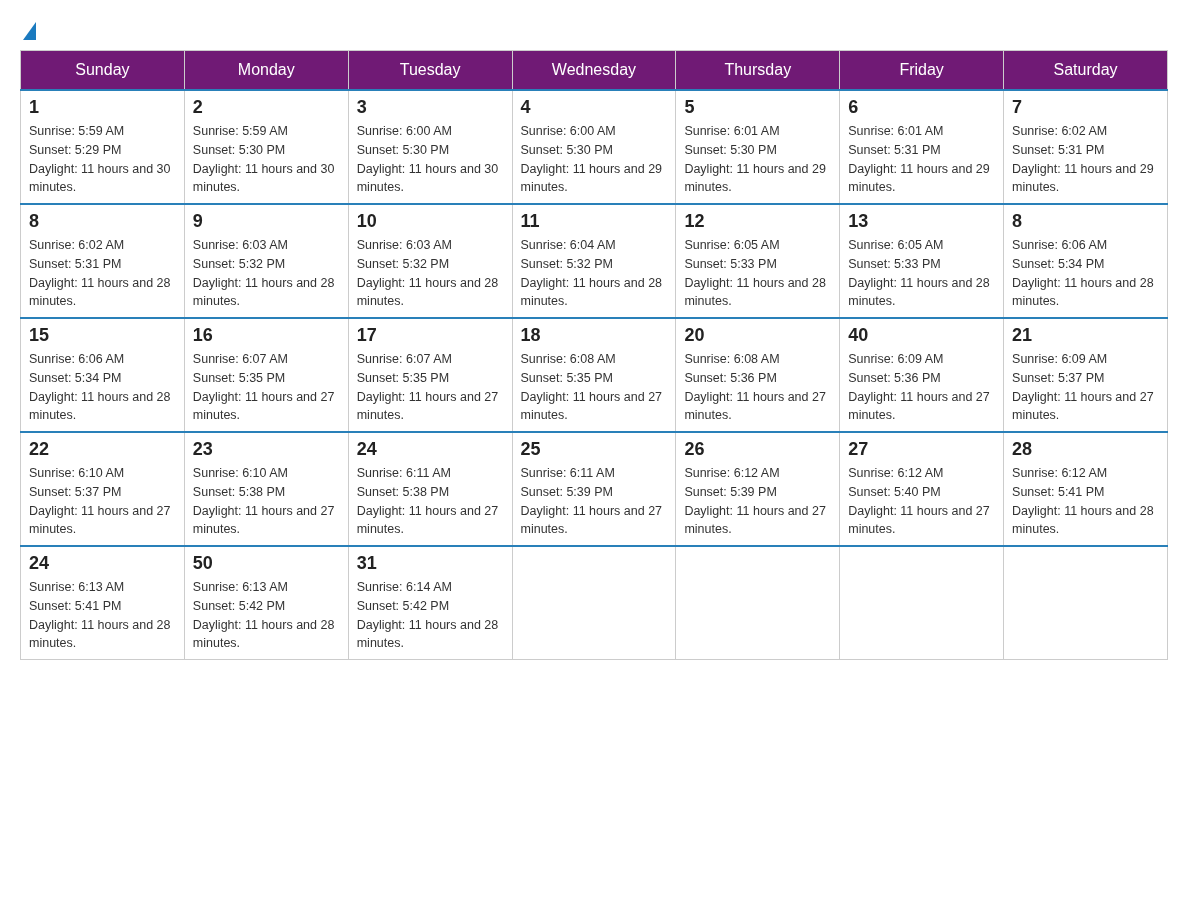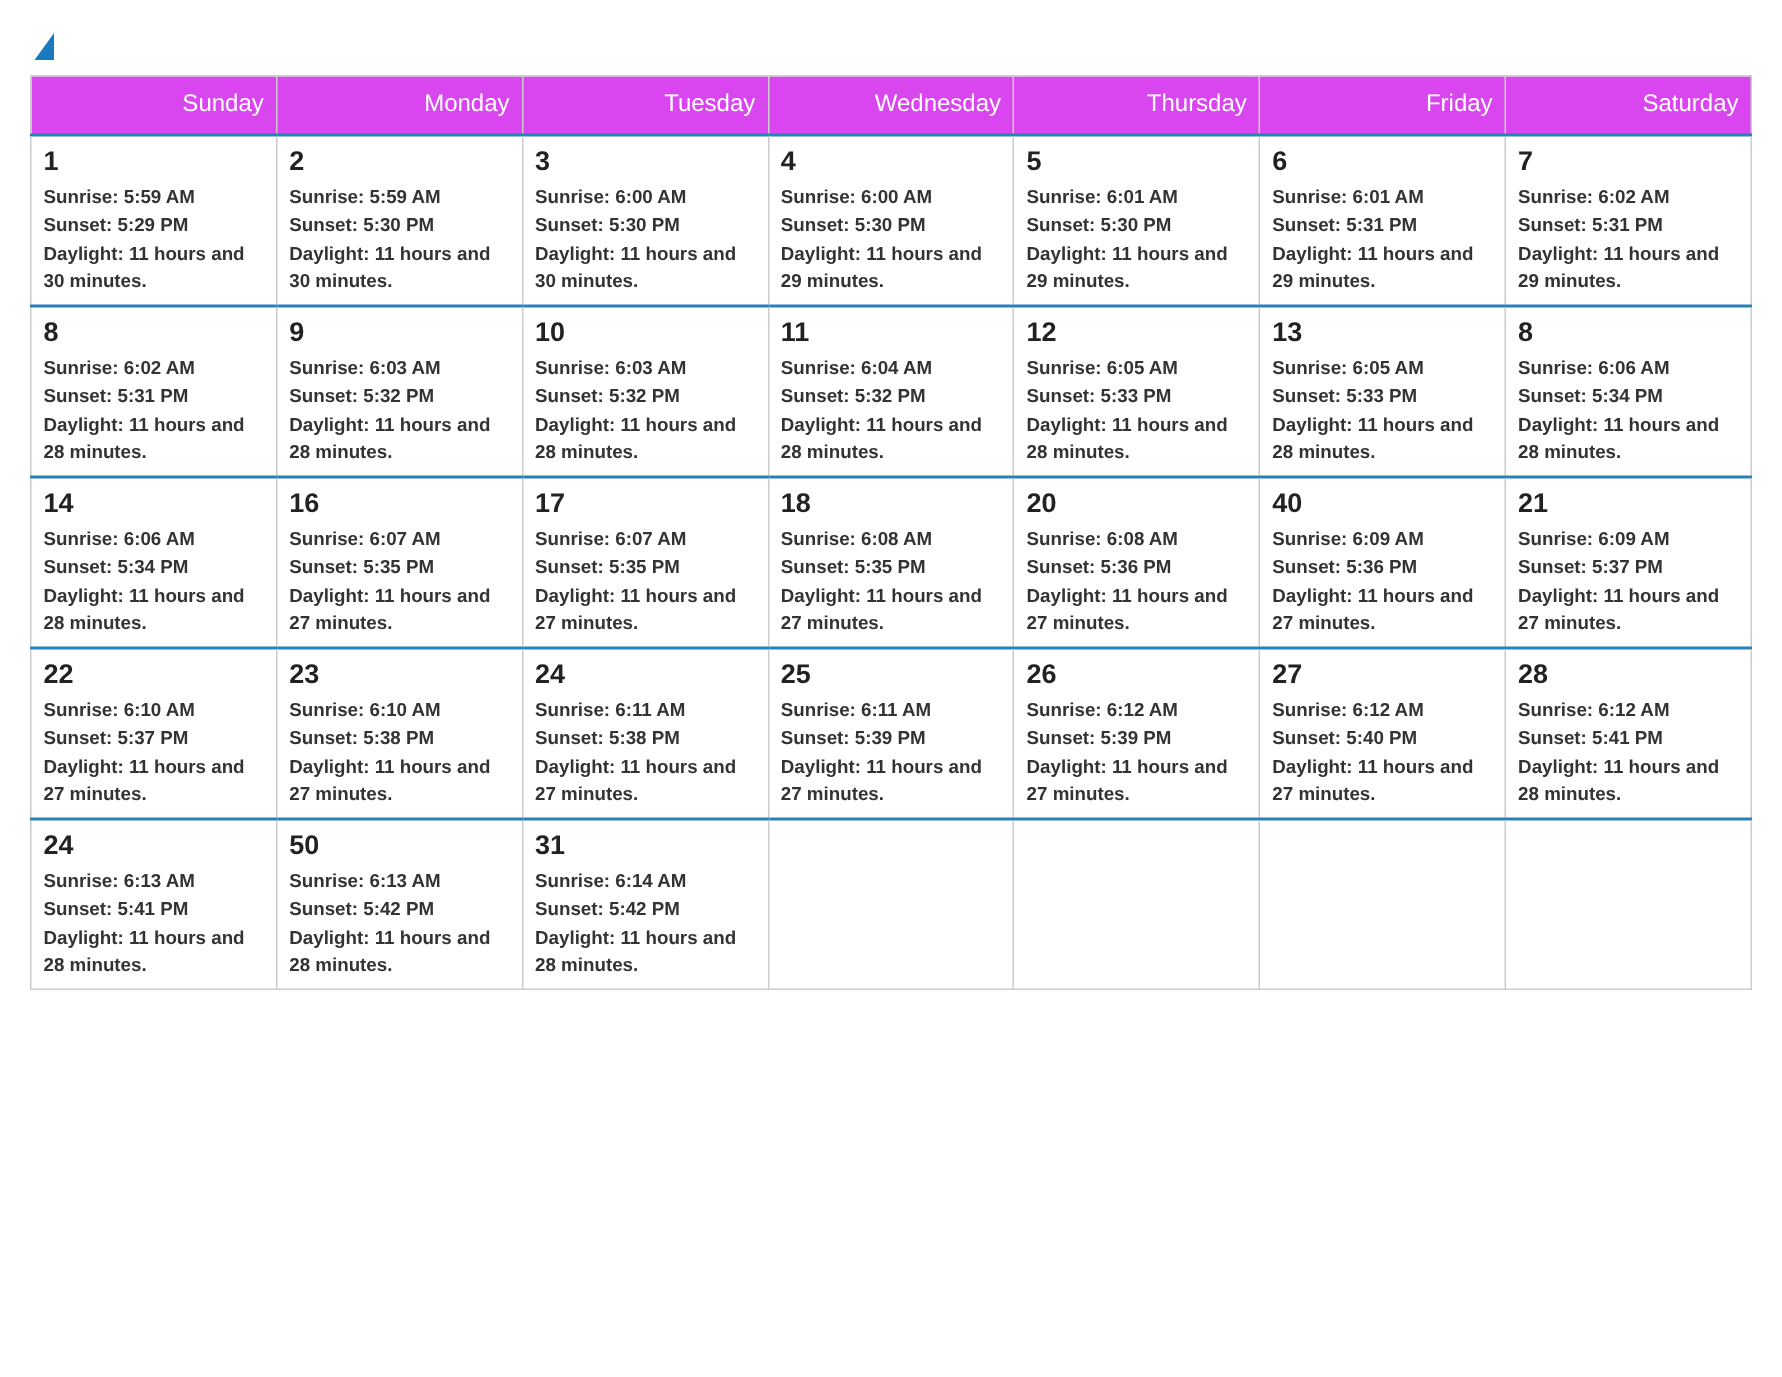--- a/index.html
+++ b/index.html
@@ -44,46 +44,45 @@
       font-size: 20px;
       color: #444;
       margin-top: 4px;
     }
     .calendar {
       width: 100%;
       border-collapse: collapse;
       margin-top: 10px;
     }
     .calendar th {
-      background-color: #d946ef;
+      background-color: #701a75;
       color: #fff;
       font-size: 16px;
       font-weight: normal;
       padding: 10px 8px;
-      text-align: right;
+      text-align: center;
       border: 1px solid #ccc;
     }
     .calendar td {
       border: 1px solid #ccc;
       vertical-align: top;
       padding: 6px 8px;
       width: calc(100% / 7);
       height: 110px;
     }
     .day-number {
       font-size: 18px;
       font-weight: bold;
       color: #222;
       margin-bottom: 4px;
     }
     .day-info {
       font-size: 12.5px;
       color: #333;
       line-height: 1.5;
-      font-weight: bold;
     }
     .empty-cell {
       background: #fff;
     }
     .week-row td {
       border-top: 2px solid #2980b9;
     }
   </style>
 </head>
 <body>
@@ -174,21 +173,21 @@
           <div class="day-number">13</div>
           <div class="day-info">Sunrise: 6:05 AM<br>Sunset: 5:33 PM<br>Daylight: 11 hours and 28 minutes.</div>
         </td>
         <td>
           <div class="day-number">8</div>
           <div class="day-info">Sunrise: 6:06 AM<br>Sunset: 5:34 PM<br>Daylight: 11 hours and 28 minutes.</div>
         </td>
       </tr>
       <tr class="week-row">
         <td>
-          <div class="day-number">14</div>
+          <div class="day-number">15</div>
           <div class="day-info">Sunrise: 6:06 AM<br>Sunset: 5:34 PM<br>Daylight: 11 hours and 28 minutes.</div>
         </td>
         <td>
           <div class="day-number">16</div>
           <div class="day-info">Sunrise: 6:07 AM<br>Sunset: 5:35 PM<br>Daylight: 11 hours and 27 minutes.</div>
         </td>
         <td>
           <div class="day-number">17</div>
           <div class="day-info">Sunrise: 6:07 AM<br>Sunset: 5:35 PM<br>Daylight: 11 hours and 27 minutes.</div>
         </td>

